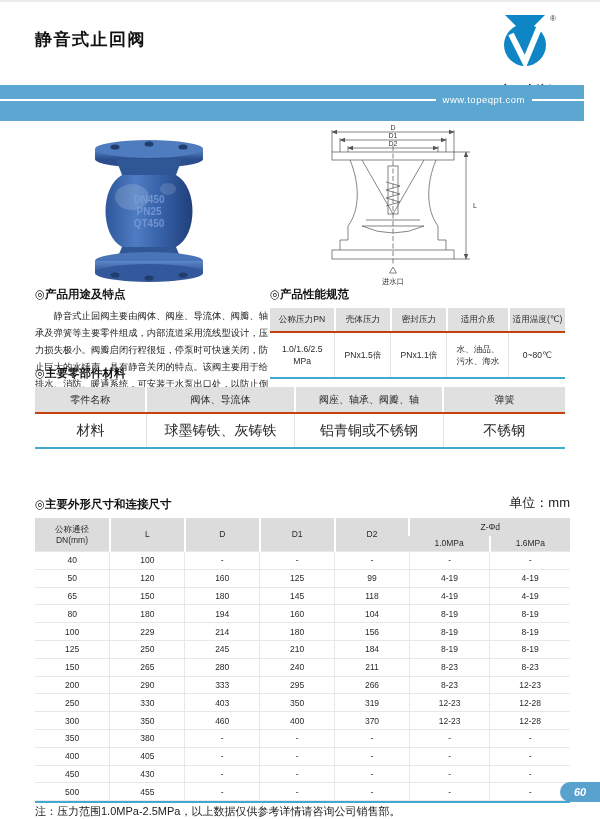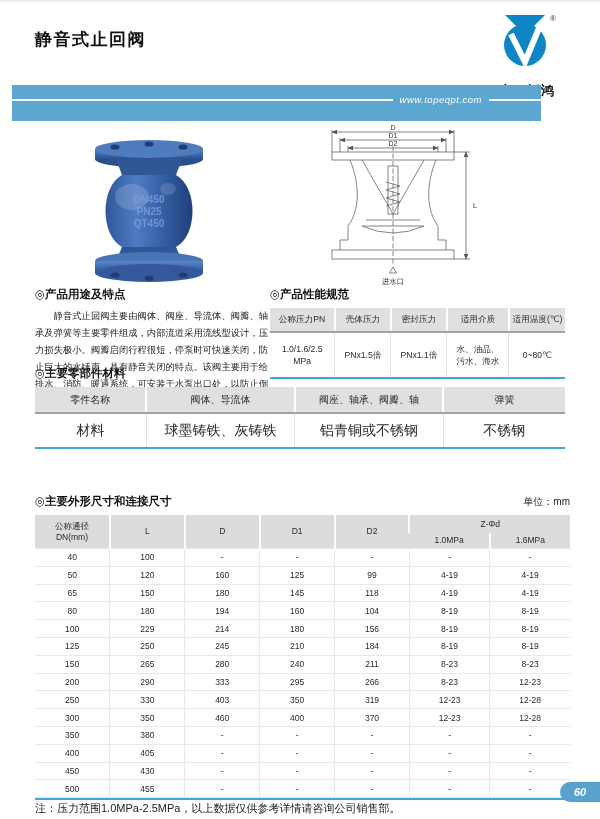--- a/index.html
+++ b/index.html
@@ -8,41 +8,41 @@
     background:#fff; overflow:hidden;
     font-family:"Liberation Sans","DejaVu Sans",sans-serif;
     color:#222;
     border-top:2px solid #ececec;
   }
   
   .doc-title { position:absolute; left:35px; top:26px; font-size:17px; font-weight:bold; color:#111; letter-spacing:1.5px; }
   .logo-wrap { position:absolute; right:34px; top:10px; width:78px; text-align:center; }
   .logo-name { font-size:13px; font-weight:bold; color:#111; letter-spacing:1px; margin-top:8px; }
   
-  .banner { position:absolute; left:12px; top:83px; width:529px; height:36px;font-style:italic; }
+  .banner { position:absolute; left:0; top:83px; width:584px; height:36px; }
   .banner .line { position:absolute; left:0; top:14px; width:100%; height:2px; background:#fff; }
   .banner .site { position:absolute; right:52px; top:9px; font-size:9.5px; color:#fff; padding:0 7px; letter-spacing:.5px; }
   
   .photo { position:absolute; left:52px; top:133px; }
   .drawing { position:absolute; left:308px; top:120px; }
   
   .section-title { font-size:11.5px; font-weight:bold; color:#111; }
   .features { position:absolute; left:35px; top:285px; width:233px; }
   .features p { margin:6px 0 0 0; font-size:9.3px; line-height:1.82; text-align:justify; text-indent:2em; color:#222; }
   .specs { position:absolute; left:270px; top:285px; width:295px; }
   .materials { position:absolute; left:35px; top:364px; width:530px; }
   .dims { position:absolute; left:35px; top:492px; width:535px; }
   .dims-head { display:flex; justify-content:space-between; align-items:flex-end; }
-  .unit { font-size:10px; color:#222; }
+  .unit { font-size:13px; color:#222; }
   
   table { border-collapse:collapse; width:100%; table-layout:fixed; }
   th,td { text-align:center; white-space:pre-line; color:#2a2a2a; }
   .tbl-accent { border-bottom:2px solid #3fa9d2; margin-top:6px; }
   
-  .cardtbl th { background:#e0e0e0; font-weight:normal; border-left:2px solid #fff; border-bottom:2px solid #a3a3a3; }
+  .cardtbl th { background:#e0e0e0; font-weight:normal; border-left:2px solid #fff; border-bottom:2px solid #c2410c; }
   .cardtbl th:first-child { border-left:none; }
   .cardtbl td { border-left:1px solid #e2e2e2; }
   .cardtbl td:first-child { border-left:none; }
   .specs .cardtbl th { font-size:8.6px; height:21px; }
   .specs .cardtbl td { font-size:8.6px; height:42px; line-height:1.45; }
   .materials .cardtbl th { font-size:10px; height:23px; }
   .materials .cardtbl td { font-size:14px; height:31px; }
   
   .dimtbl th { background:#dcdcdc; font-weight:normal; font-size:8.5px; border-left:2px solid #fff; line-height:1.25; }
   .dimtbl th:first-child { border-left:none; }

